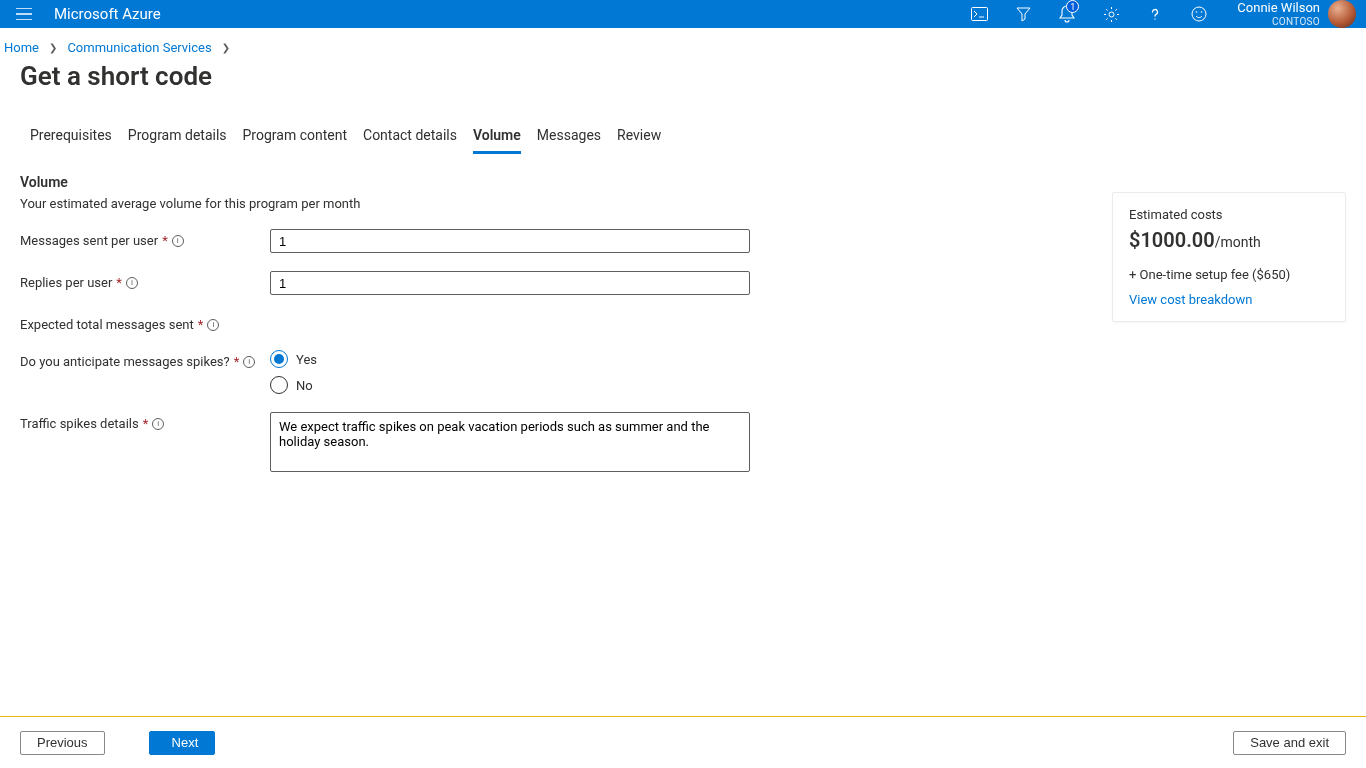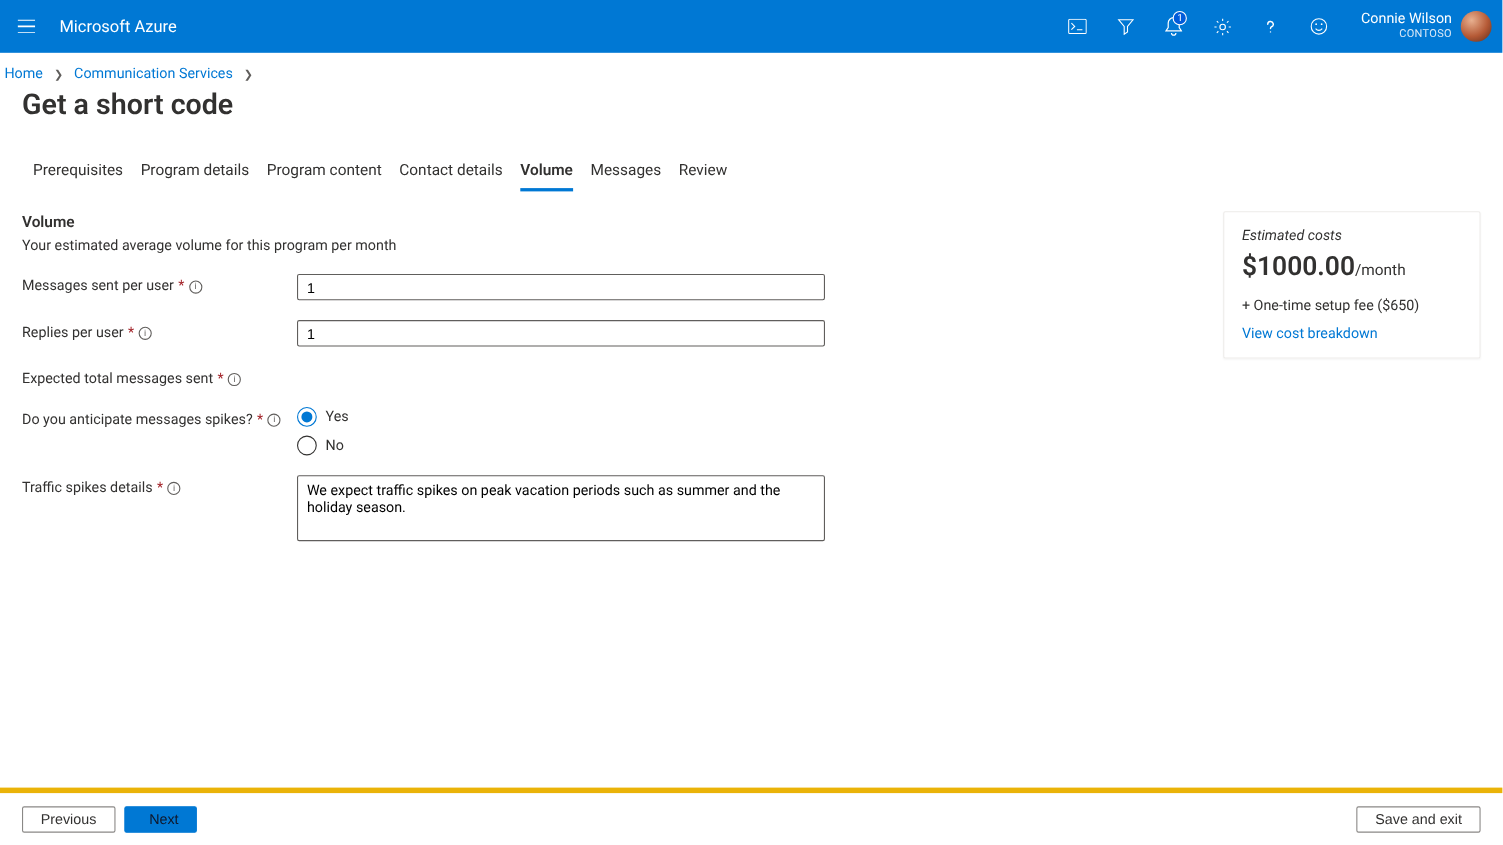--- a/index.html
+++ b/index.html
@@ -9,21 +9,21 @@
       color: #323130;
       background: #ffffff;
       width: 1366px;
       height: 768px;
       overflow: hidden;
       position: relative;
     }
 
     
     .top-header {
-      height: 48px;
+      height: 28px;
       background: #0078d4;
       display: flex;
       align-items: center;
       padding: 0 10px 0 8px;
       color: #fff;
     }
     .hamburger {
       width: 32px; height: 40px;
       display: flex; align-items: center; justify-content: center;
       cursor: pointer;
@@ -138,22 +138,22 @@
     .cost-card {
       position: absolute;
       right: 20px;
       top: 192px;
       width: 234px;
       border: 1px solid #edebe9;
       border-radius: 2px;
       padding: 14px 16px 14px 16px;
       box-shadow: 0 1px 2px rgba(0,0,0,0.04);
     }
-    .cost-label { font-size: 13px; margin-bottom: 6px; font-style: italic; }
-    .cost-amount { font-size: 24px; font-weight: 600; }
+    .cost-label { font-size: 13px; margin-bottom: 6px; }
+    .cost-amount { font-size: 20px; font-weight: 600; }
     .cost-suffix { font-size: 14px; font-weight: 400; }
     .cost-fee { font-size: 13px; margin-top: 15px; }
     .cost-link { color: #0078d4; font-size: 13px; margin-top: 10px; display: inline-block; cursor: pointer; }
 
     .section-heading { font-size: 14px; font-weight: 600; margin-bottom: 6px; }
     .section-sub { font-size: 13px; color: #323130; margin-bottom: 18px; }
 
     .field-row {
       display: flex;
       align-items: flex-start;
@@ -210,43 +210,44 @@
       font-family: inherit;
       resize: none;
       outline: none;
     }
 
     
     .footer {
       position: absolute;
       bottom: 0; left: 0; right: 0;
       height: 52px;
-      border-top: 5px solid #eab308;
+      border-top: 1px solid #eab308;
       display: flex;
       align-items: center;
       padding: 0 20px;
+      gap: 36px;
     }
     .btn {
       height: 24px;
       padding: 0 16px;
       font-size: 13px;
       border-radius: 2px;
       cursor: pointer;
       display: inline-flex;
       align-items: center;
     }
     .btn-secondary {
       background: #fff;
       border: 1px solid #8a8886;
       color: #323130;
     }
     .btn-primary {
       background: #0078d4;
       border: 1px solid #0078d4;
-      color: #0f172a;
+      color: #ffffff;
       margin-left: 8px;
       padding-left: 22px;
     }
     .footer-spacer { flex: 1; }
   </style>
 </head>
 <body>
 
 <div class="top-header">
   <div class="hamburger">

